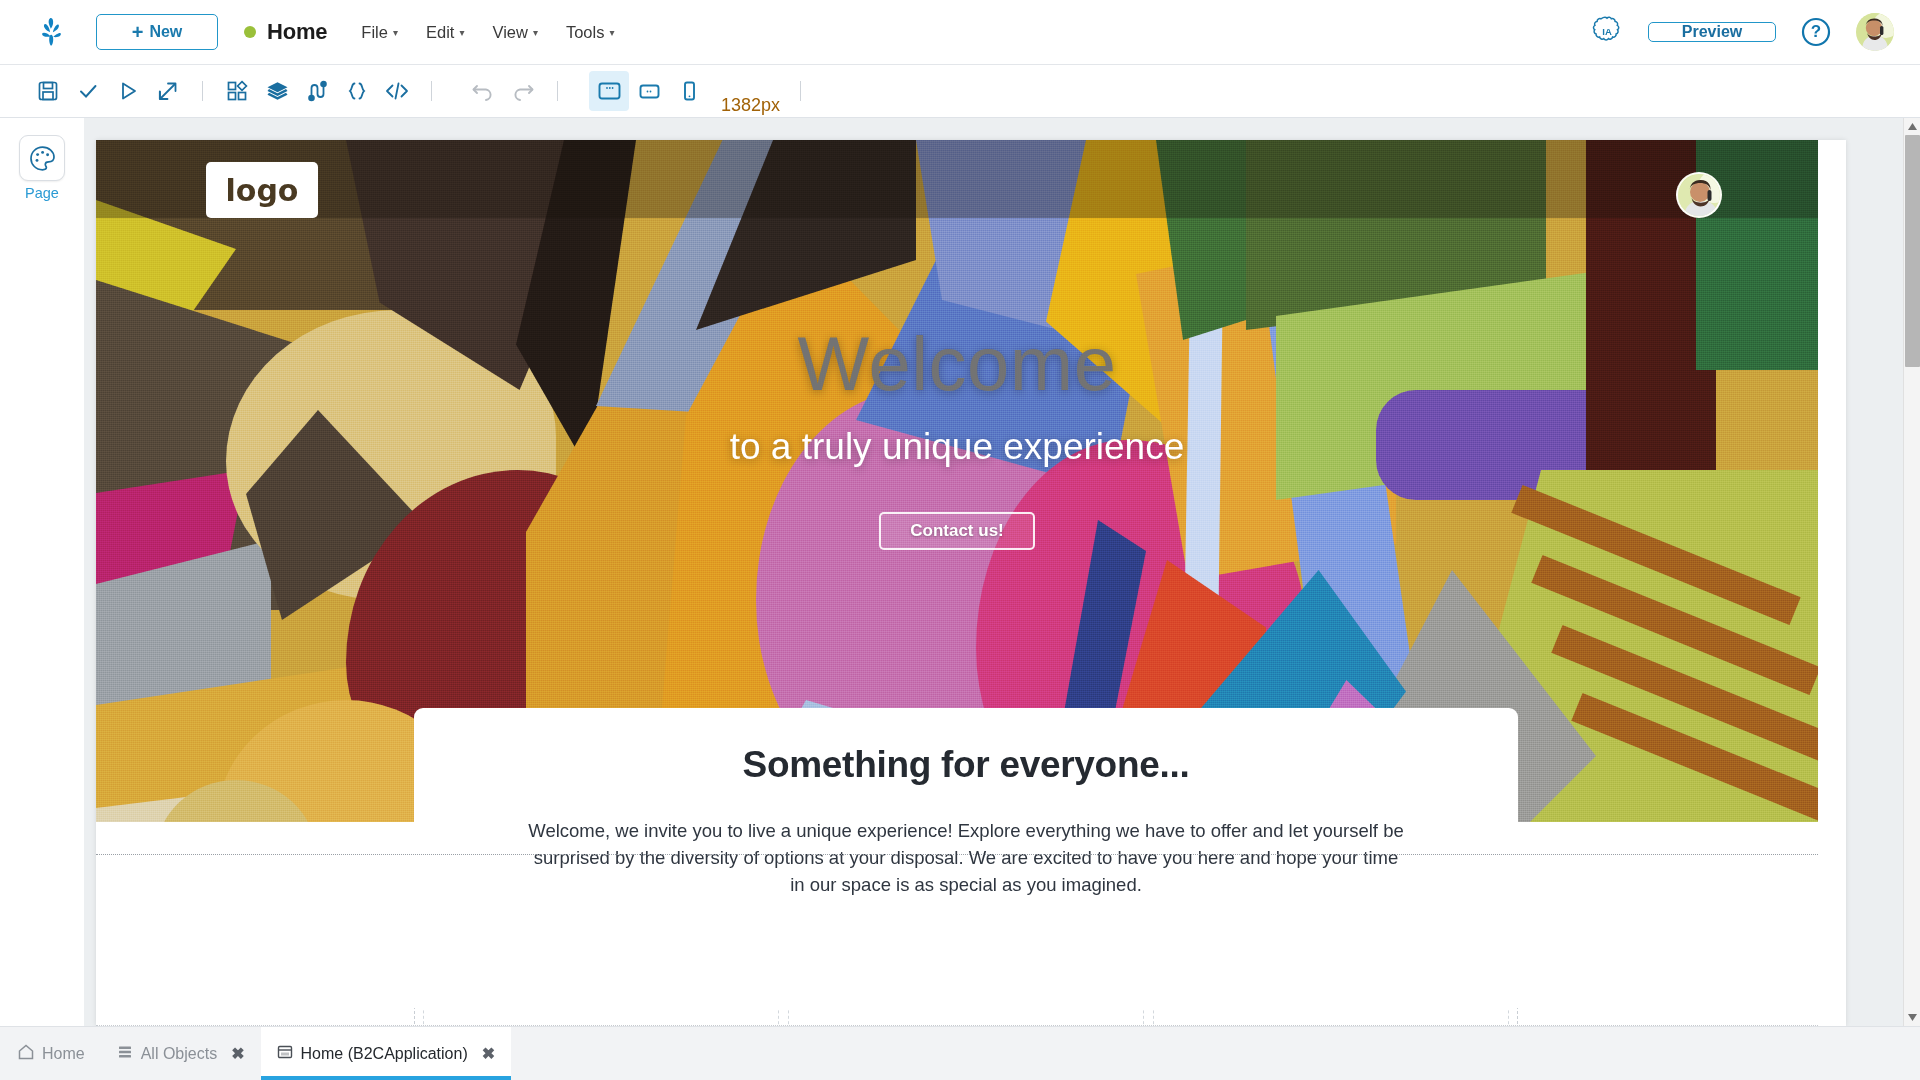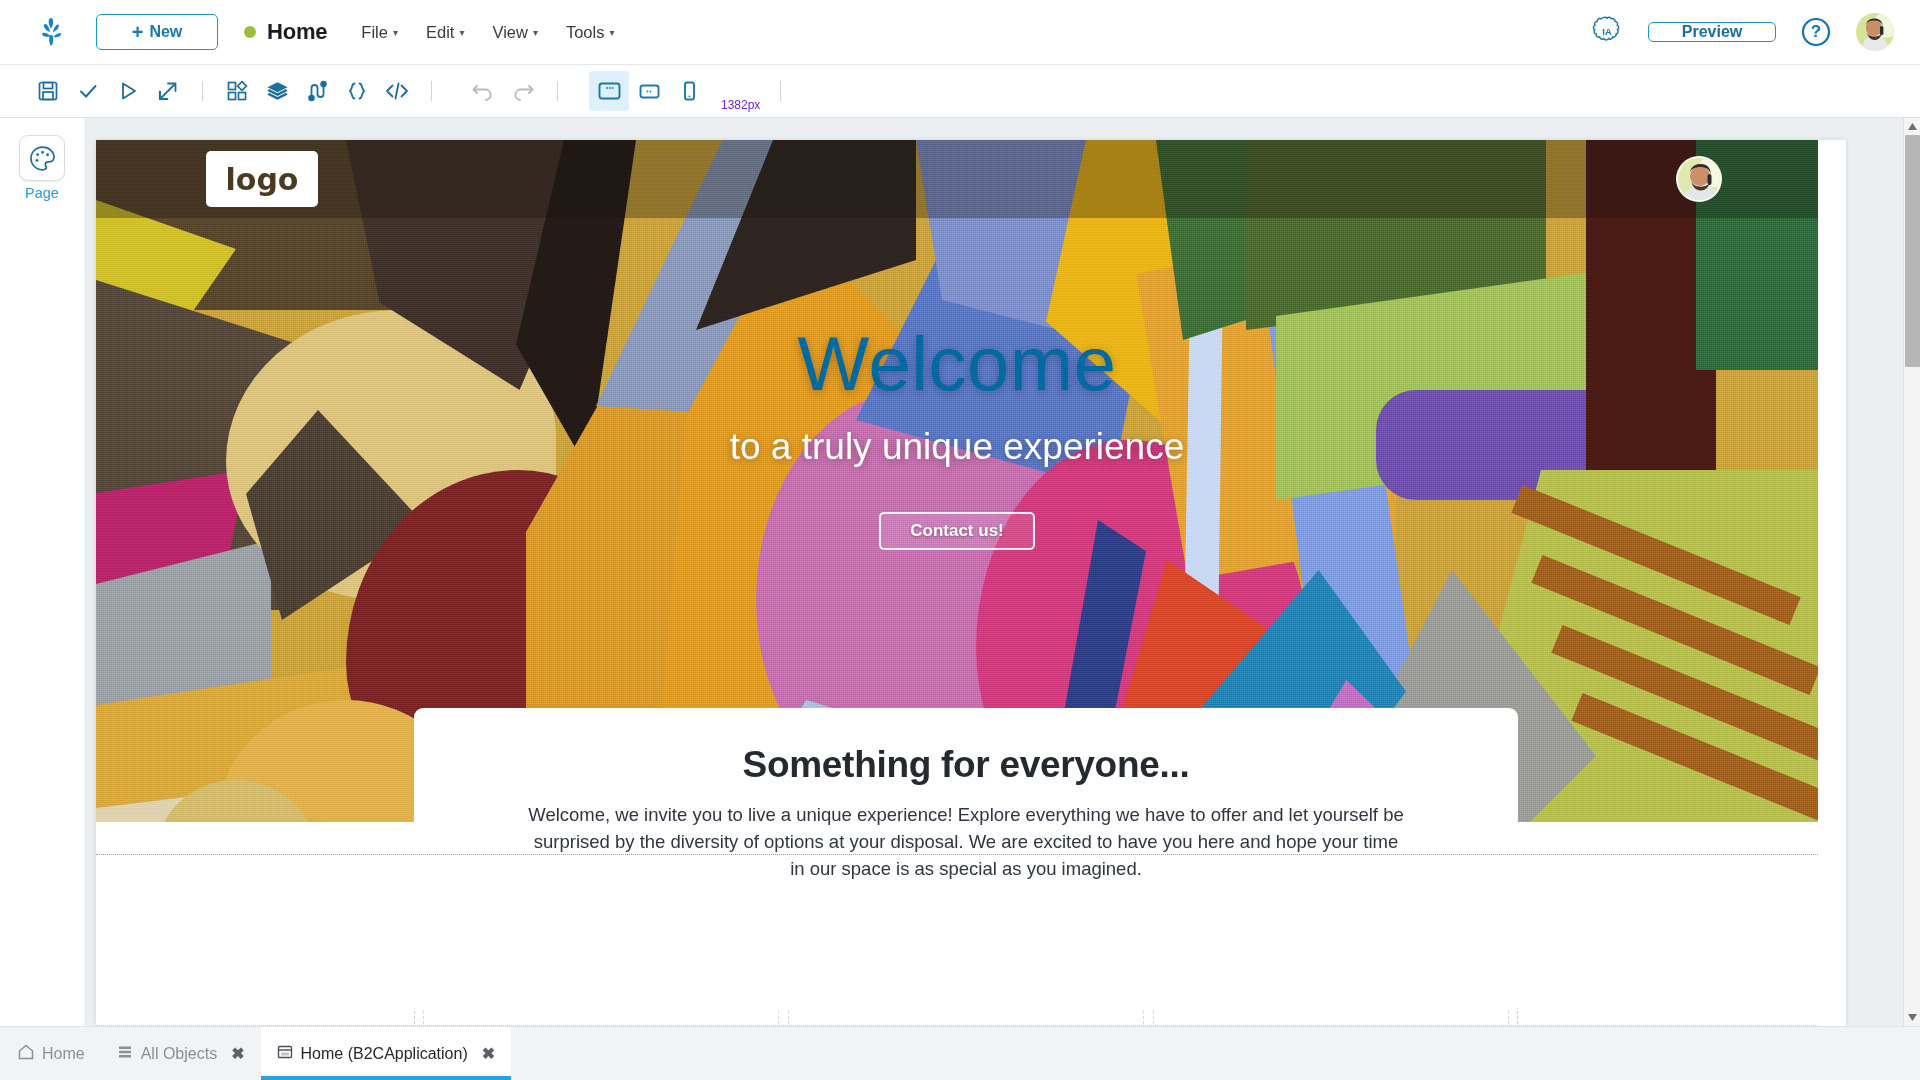--- a/index.html
+++ b/index.html
@@ -54,21 +54,21 @@
     border-bottom: 1px solid #dfe3e8;
   }
   .tb-icon {
     width: 40px; height: 40px; display: flex; align-items: center; justify-content: center;
     cursor: pointer; border-radius: 4px;
   }
   .tb-icon.first { margin-left: 28px; }
   .tb-sep { width: 1px; height: 20px; background: #cfd4da; margin: 0 14px; }
   .tb-gap { width: 17px; }
   .tb-icon.active { background: #dff0fa; }
-  .tb-zoom { font-size: 12px; color: #6d28d9; margin-left: 12px; margin-right: 6px; cursor: pointer; margin-top: 28px; }
+  .tb-zoom { font-size: 18px; color: #a16207; margin-left: 12px; margin-right: 6px; cursor: pointer; margin-top: 28px; }
 
   
   .left-rail {
     position: absolute; top: 118px; left: 0; width: 84px; height: 908px;
     background: #ffffff;
   }
   .rail-item { margin-top: 17px; display: flex; flex-direction: column; align-items: center; cursor: pointer; }
   .rail-box {
     width: 46px; height: 46px; border: 1px solid #dadee3; border-radius: 9px;
     background: #fff; display: flex; align-items: center; justify-content: center;
@@ -94,39 +94,39 @@
   .grain {
     position: absolute; inset: 0; opacity: .30; mix-blend-mode: overlay;
     background-image:
       repeating-linear-gradient(0deg, rgba(255,255,255,.28) 0 1px, rgba(0,0,0,.20) 1px 2px),
       repeating-linear-gradient(90deg, rgba(255,255,255,.22) 0 1px, rgba(0,0,0,.18) 1px 2px);
   }
 
   .site-nav {
     position: absolute; top: 0; left: 0; width: 100%; height: 78px;
     background: rgba(25,18,12,.32);
-    display: flex; align-items: center; z-index: 6;
+    display: flex; align-items: flex-end; z-index: 6;
   }
   .site-logo {
     margin-left: 110px; width: 112px; height: 56px; background: #fff; border-radius: 5px;
     display: flex; align-items: center; justify-content: center;
     font-size: 30px; font-weight: bold; color: #4a3a22; font-family: "DejaVu Sans", sans-serif;
   }
   .nav-links { margin-left: 178px; display: flex; align-items: center; gap: 96px; }
   .nav-link { color: #fff; font-size: 15.5px; font-weight: bold; cursor: pointer; text-shadow: 0 1px 2px rgba(0,0,0,.45); }
   .nav-avatar {
     margin-left: auto; margin-right: 96px; width: 46px; height: 46px; border-radius: 50%;
     overflow: hidden; border: 2px solid rgba(255,255,255,.85);
     background: linear-gradient(150deg,#cfe08c 0%,#eef3cf 45%,#fff 100%);
     position: relative; cursor: pointer;
   }
 
   .hero-copy { position: absolute; top: 186px; left: 0; width: 100%; text-align: center; z-index: 5; }
   .hero-title {
-    color: #0369a1; font-size: 76px; font-weight: 400; line-height: 1;
+    color: #737373; font-size: 76px; font-weight: 400; line-height: 1;
     text-shadow: 0 2px 10px rgba(0,0,0,.28); letter-spacing: .5px;
   }
   .hero-sub {
     margin-top: 24px; color: #fff; font-size: 37px; font-weight: 400;
     text-shadow: 0 2px 8px rgba(0,0,0,.3);
   }
   .hero-cta {
     margin: 44px auto 9px; width: 156px; height: 38px;
     border: 2px solid rgba(255,255,255,.9); border-radius: 5px;
     background: rgba(255,255,255,.10); color: #fff; font-size: 17px; font-weight: bold;
@@ -137,21 +137,21 @@
   
   .info-card {
     position: absolute; top: 568px; left: 318px; width: 1104px; height: 300px;
     background: #fff; border-radius: 9px 9px 0 0; z-index: 8;
     display: flex; flex-direction: column; align-items: center;
   }
   .info-title {
     margin-top: 36px; font-size: 37px; font-weight: bold; color: #252a31; letter-spacing: -.3px;
   }
   .info-body {
-    margin-top: 16px; width: 884px; text-align: center; font-size: 18.5px;
+    margin-top: 32px; width: 884px; text-align: center; font-size: 18.5px;
     line-height: 1.45; color: #2f3640;
   }
   .sel-outline {
     position: absolute; left: 0; top: 714px; width: 1722px; height: 172px;
     border-top: 1px dotted #9aa0a6; border-bottom: 1px dotted #c7cbd0;
     z-index: 9; pointer-events: none;
   }
 
   
   .lower-wrap { position: absolute; top: 856px; left: 318px; width: 1104px; z-index: 7; }

